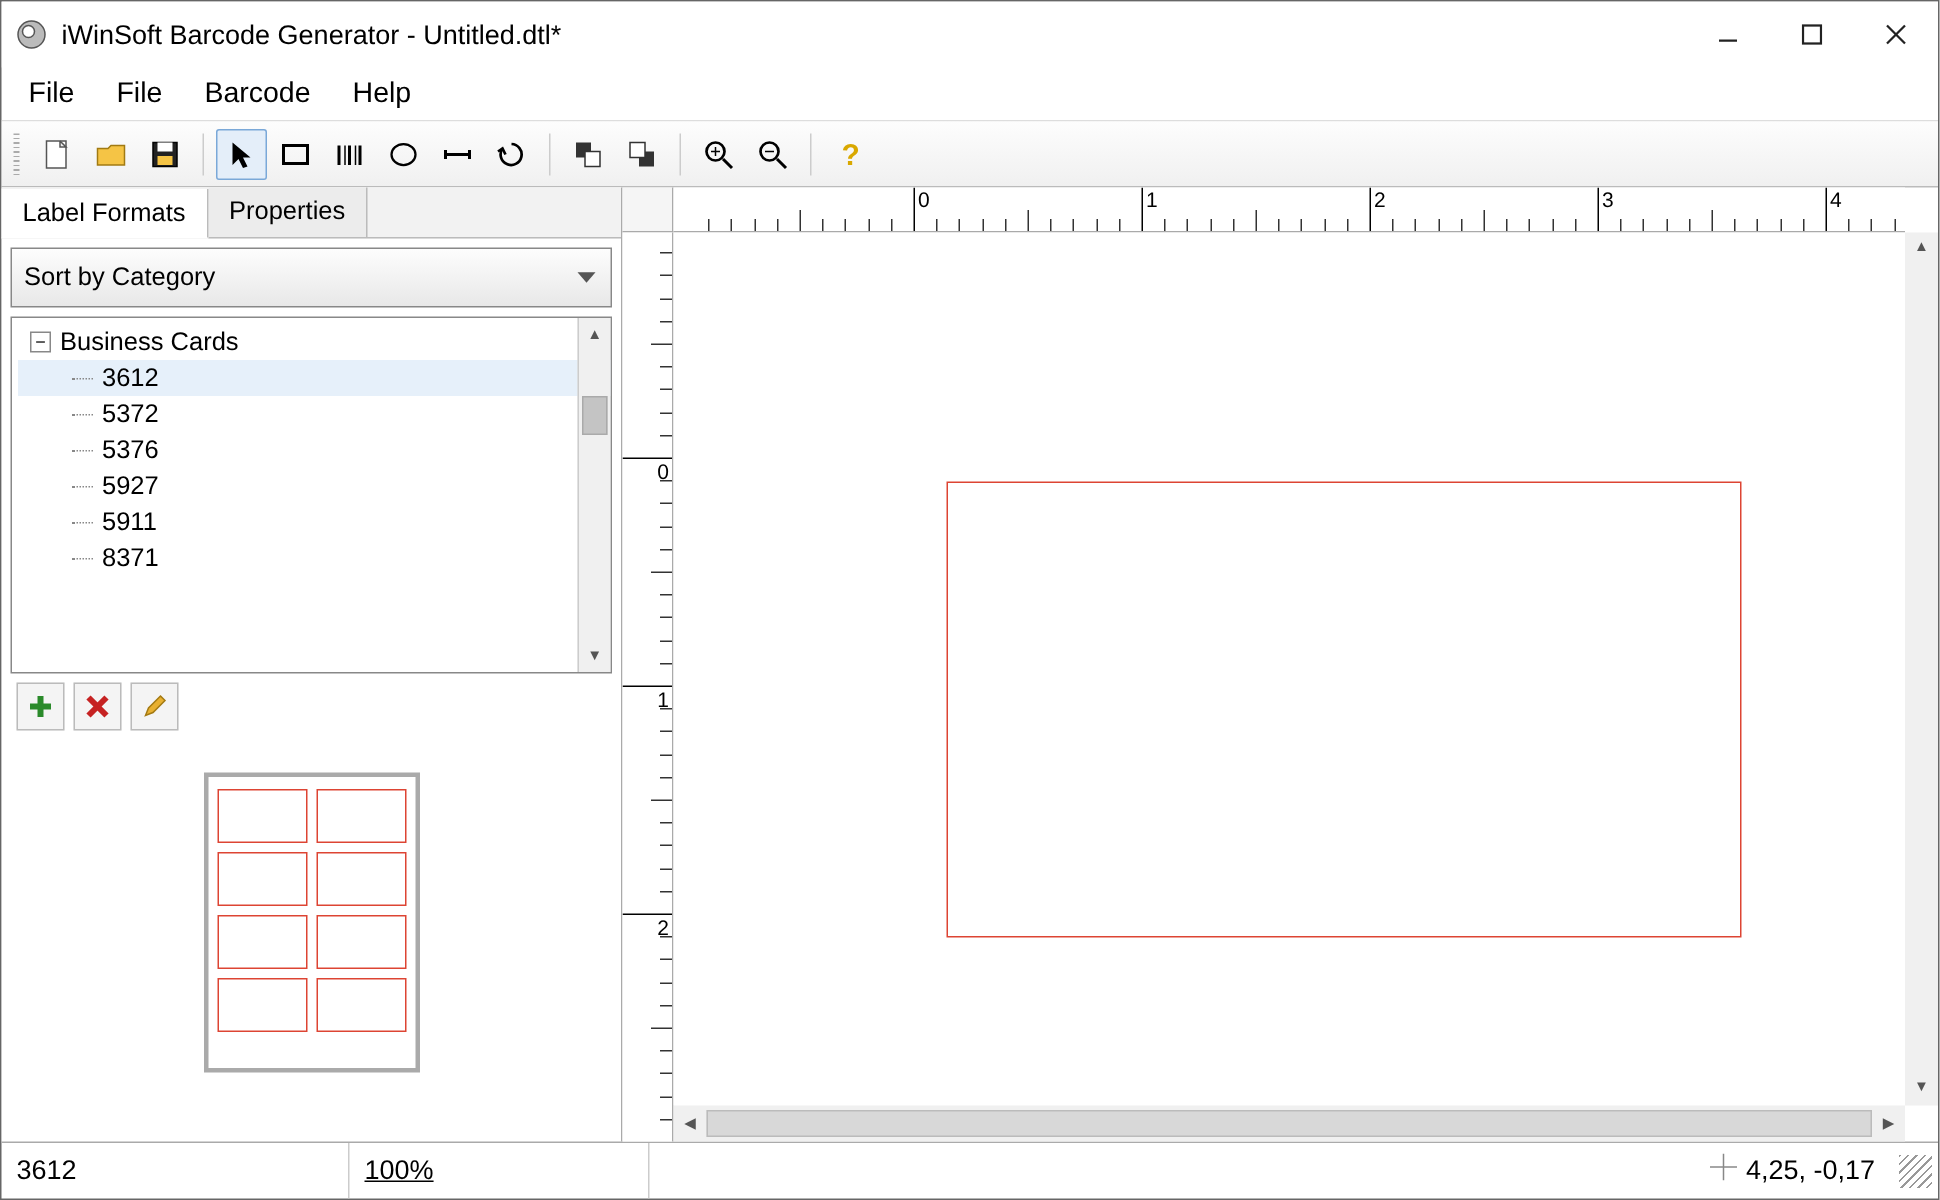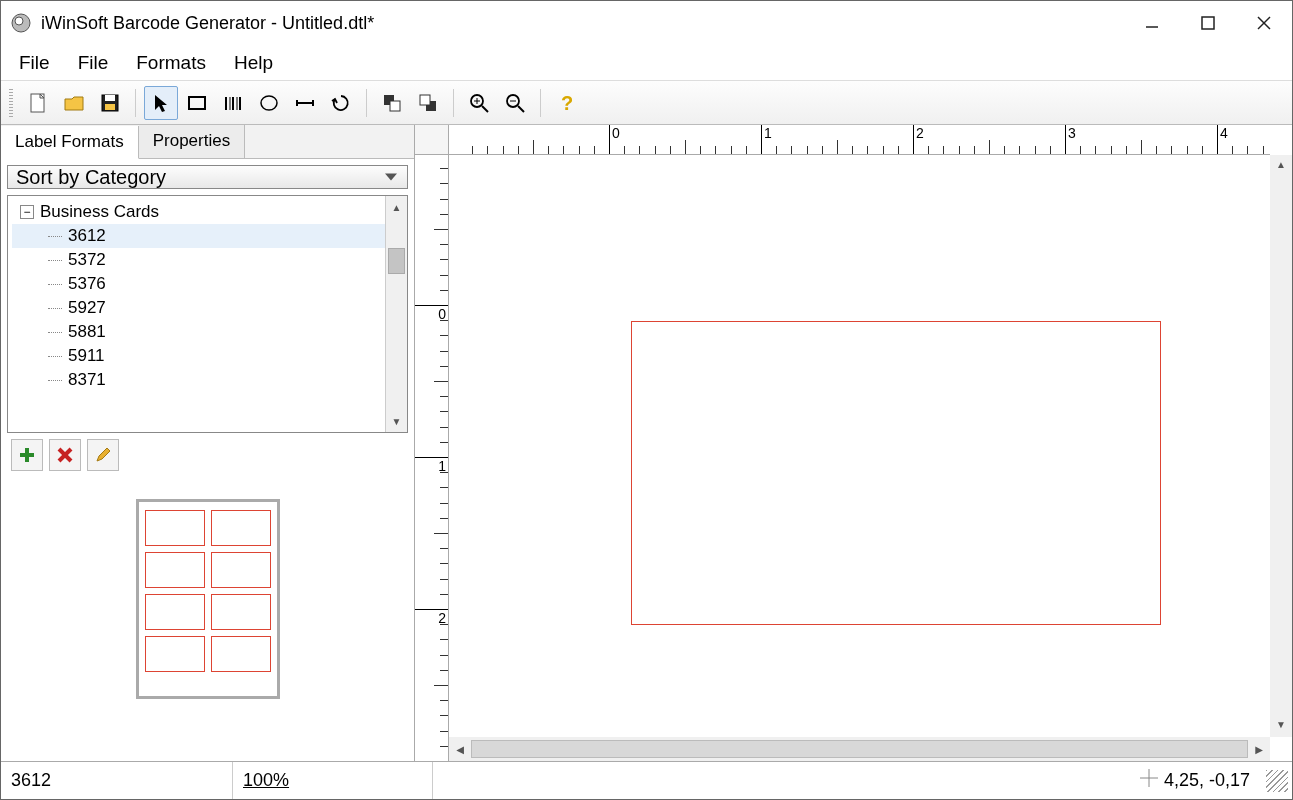--- a/index.html
+++ b/index.html
@@ -21,21 +21,21 @@
   .tool-btn.active { border: 1px solid #7aa8d8; background: #e4eef9; }
   .tool-sep { width: 1px; height: 28px; background: #ccc; margin: 0 6px; }
   .tool-handle { width: 4px; height: 28px; background: repeating-linear-gradient(#aaa,#aaa 1px,transparent 1px,transparent 3px); margin-right: 6px; }
   
   .main { flex: 1; display: flex; min-height: 0; }
   .left-panel { width: 414px; display: flex; flex-direction: column; border-right: 1px solid #aaa; background: #fff; }
   .tabs { display: flex; height: 34px; background: #f2f2f2; border-bottom: 1px solid #bbb; }
   .tab { padding: 6px 14px; font-size: 17px; border-right: 1px solid #bbb; background: #ececec; }
   .tab.active { background: #fff; border-bottom: 1px solid #fff; position: relative; top: 1px; }
   .sort-row { padding: 6px; }
-  .sort-select { width: 100%; height: 24px; padding: 0 8px; font-size: 20px; border: 1px solid #888; background: linear-gradient(#fdfdfd,#e8e8e8); display: flex; align-items: center; position: relative; }
+  .sort-select { width: 100%; height: 40px; padding: 0 8px; font-size: 17px; border: 1px solid #888; background: linear-gradient(#fdfdfd,#e8e8e8); display: flex; align-items: center; position: relative; }
   .sort-select::after { content: ""; position: absolute; right: 10px; top: 50%; width: 0; height: 0; border-left: 6px solid transparent; border-right: 6px solid transparent; border-top: 7px solid #555; transform: translateY(-50%); }
   .tree { flex: 0 0 238px; margin: 0 6px 6px 6px; border: 1px solid #888; overflow: hidden; position: relative; }
   .tree-vscroll { position: absolute; right: 0; top: 0; bottom: 0; width: 22px; background: #f0f0f0; border-left: 1px solid #ccc; }
   .tree-vscroll .sb-arrow { height: 22px; display: flex; align-items: center; justify-content: center; font-size: 10px; color: #555; }
   .tree-vscroll .sb-thumb { position: absolute; top: 52px; left: 2px; right: 2px; height: 26px; background: #c4c4c4; border: 1px solid #aaa; }
   .tree-content { padding: 4px 0 4px 4px; font-size: 17px; }
   .tree-root { display: flex; align-items: center; padding: 2px 0; }
   .tree-toggle { width: 14px; height: 14px; border: 1px solid #888; margin: 0 6px 0 8px; display: flex; align-items: center; justify-content: center; font-size: 12px; line-height: 1; }
   .tree-child { padding: 2px 0 2px 56px; position: relative; }
   .tree-child::before { content: ""; position: absolute; left: 36px; top: 50%; width: 14px; border-top: 1px dotted #888; }
@@ -102,21 +102,21 @@
           <line x1="2" y1="2" x2="14" y2="14" stroke-width="1.5"></line>
           <line x1="14" y1="2" x2="2" y2="14" stroke-width="1.5"></line>
         </svg>
       </div>
   </div>
 </div>
 
 <div class="menubar">
   <div class="menu-item">File</div>
   <div class="menu-item">File</div>
-  <div class="menu-item">Formats</div>
+  <div class="menu-item">Barcode</div>
   <div class="menu-item">Help</div>
 </div>
 
 <div class="toolbar">
   <div class="tool-handle"></div>
   <div class="tool-btn">
       <svg width="22" height="22">
         <rect x="4" y="2" width="13" height="18" fill="#fff" stroke="#555"></rect>
         <polyline points="13,2 17,6 13,6 13,2" fill="#eee" stroke="#555"></polyline>
       </svg>
@@ -223,21 +223,20 @@
     <div class="tree">
       <div class="tree-content">
         <div class="tree-root">
           <span class="tree-toggle">−</span>
           <span>Business Cards</span>
         </div>
         <div class="tree-child sel"><span>3612</span></div>
         <div class="tree-child"><span>5372</span></div>
         <div class="tree-child"><span>5376</span></div>
         <div class="tree-child"><span>5927</span></div>
-        <div class="tree-child"><span>5881</span></div>
         <div class="tree-child"><span>5911</span></div>
         <div class="tree-child"><span>8371</span></div>
       </div>
       <div class="tree-vscroll">
         <div class="sb-arrow">▲</div>
         <div class="sb-thumb"></div>
         <div class="sb-arrow" style="position:absolute;bottom:0;left:0;right:0">▼</div>
       </div>
     </div>
     <div class="format-btns">

